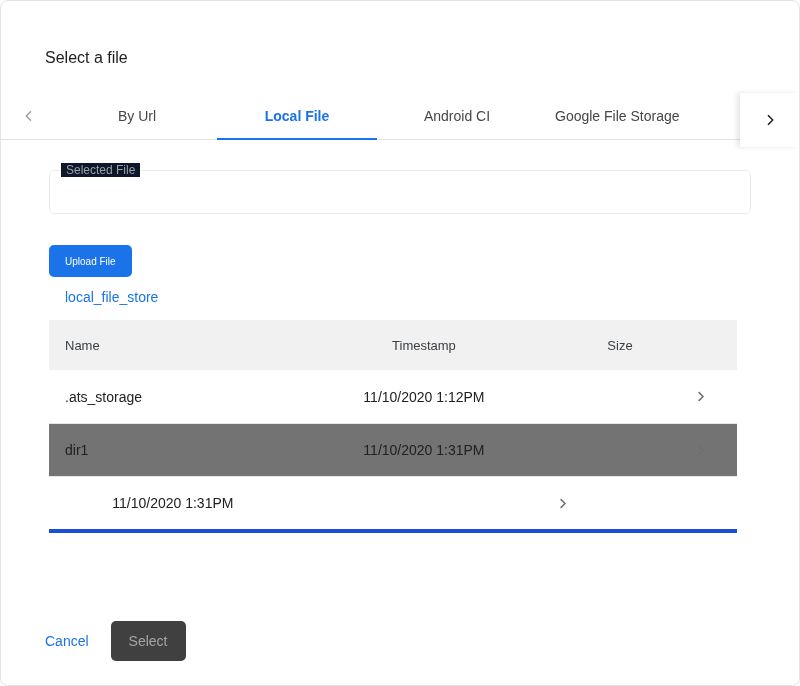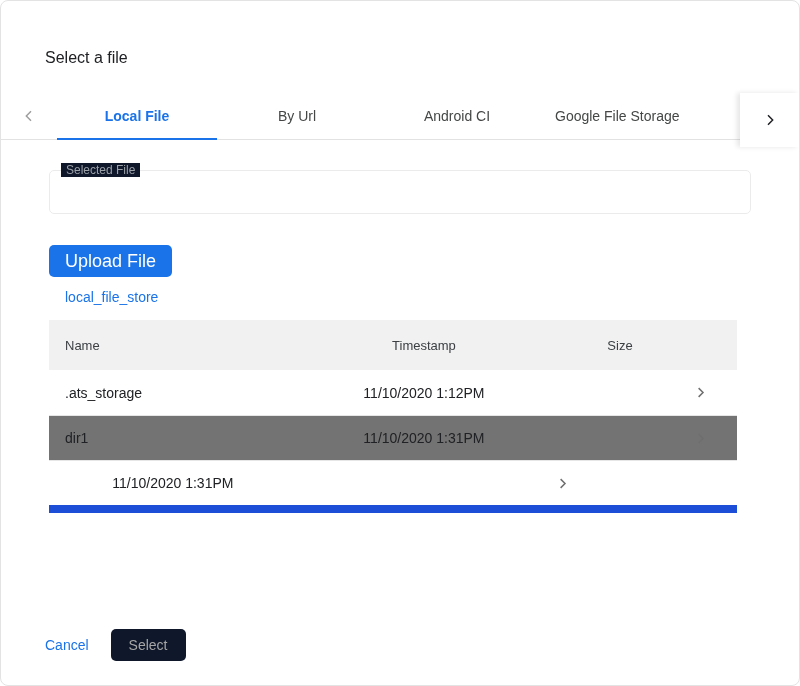--- a/index.html
+++ b/index.html
@@ -98,52 +98,52 @@
 
   
   .upload-btn {
     margin: 31px 0 0 48px;
     height: 32px;
     padding: 0 16px;
     background: #1a73e8;
     color: #fff;
     border: none;
     border-radius: 5px;
-    font-size: 18px;
+    font-size: 10px;
     font-family: inherit;
     cursor: pointer;
   }
   .store-link {
     display: inline-block;
     margin: 12px 0 0 64px;
     color: #1a73e8;
     font-size: 14px;
     text-decoration: none;
     cursor: pointer;
   }
 
   
   .file-table {
     margin: 14px 48px 12px 48px;
     width: 688px;
-    border-bottom: 8px solid #1d4ed8;
+    border-bottom: 4px solid #1d4ed8;
   }
   .t-row {
     display: grid;
     grid-template-columns: 36% 37% 20% 7%;
     align-items: center;
     height: 50px;
   }
   .t-head {
     background: #f1f1f2;
     font-size: 13px;
     color: #3c4043;
   }
   .t-body .t-row {
-    height: 45px;
+    height: 53px;
     border-top: 1px solid #e6e6e6;
     background: #fff;
     cursor: pointer;
     font-size: 14px;
     color: #202124;
   }
   .t-body .t-row:first-child { border-top: none; }
   .t-body .t-row.selected { background: #737373; }
   .cell-name { padding-left: 16px; text-align: left; }
   .cell-center { text-align: center; }
@@ -160,23 +160,23 @@
     background: none; border: none;
     color: #1a73e8;
     font-size: 14px;
     font-family: inherit;
     cursor: pointer;
     padding: 8px 0;
     text-align: center;
   }
   .select-btn {
     margin-left: 22px;
-    height: 32px;
+    height: 40px;
     padding: 0 18px;
-    background: #0f172a;
+    background: #404040;
     color: #a6a6a6;
     border: none;
     border-radius: 5px;
     font-size: 14px;
     font-family: inherit;
     cursor: default;
   }
 </style>
 </head>
 <body>
@@ -185,22 +185,22 @@
 
   <h1 class="dialog-title">Select a file</h1>
 
   <div class="tab-bar">
     <button class="tab-pager prev">
       <svg viewBox="0 0 24 24" fill="none" stroke-width="2.2">
           <path d="M15 5l-7 7 7 7"></path>
         </svg>
     </button>
     <div class="tabs">
+      <button class="tab">By Url</button>
       <button class="tab active">Local File</button>
-      <button class="tab">By Url</button>
       <button class="tab">Android CI</button>
       <button class="tab">Google File Storage</button>
     </div>
     <button class="tab-pager next-box">
       <svg viewBox="0 0 24 24" fill="none" stroke-width="2.2">
           <path d="M9 5l7 7-7 7"></path>
         </svg>
     </button>
   </div>
 

